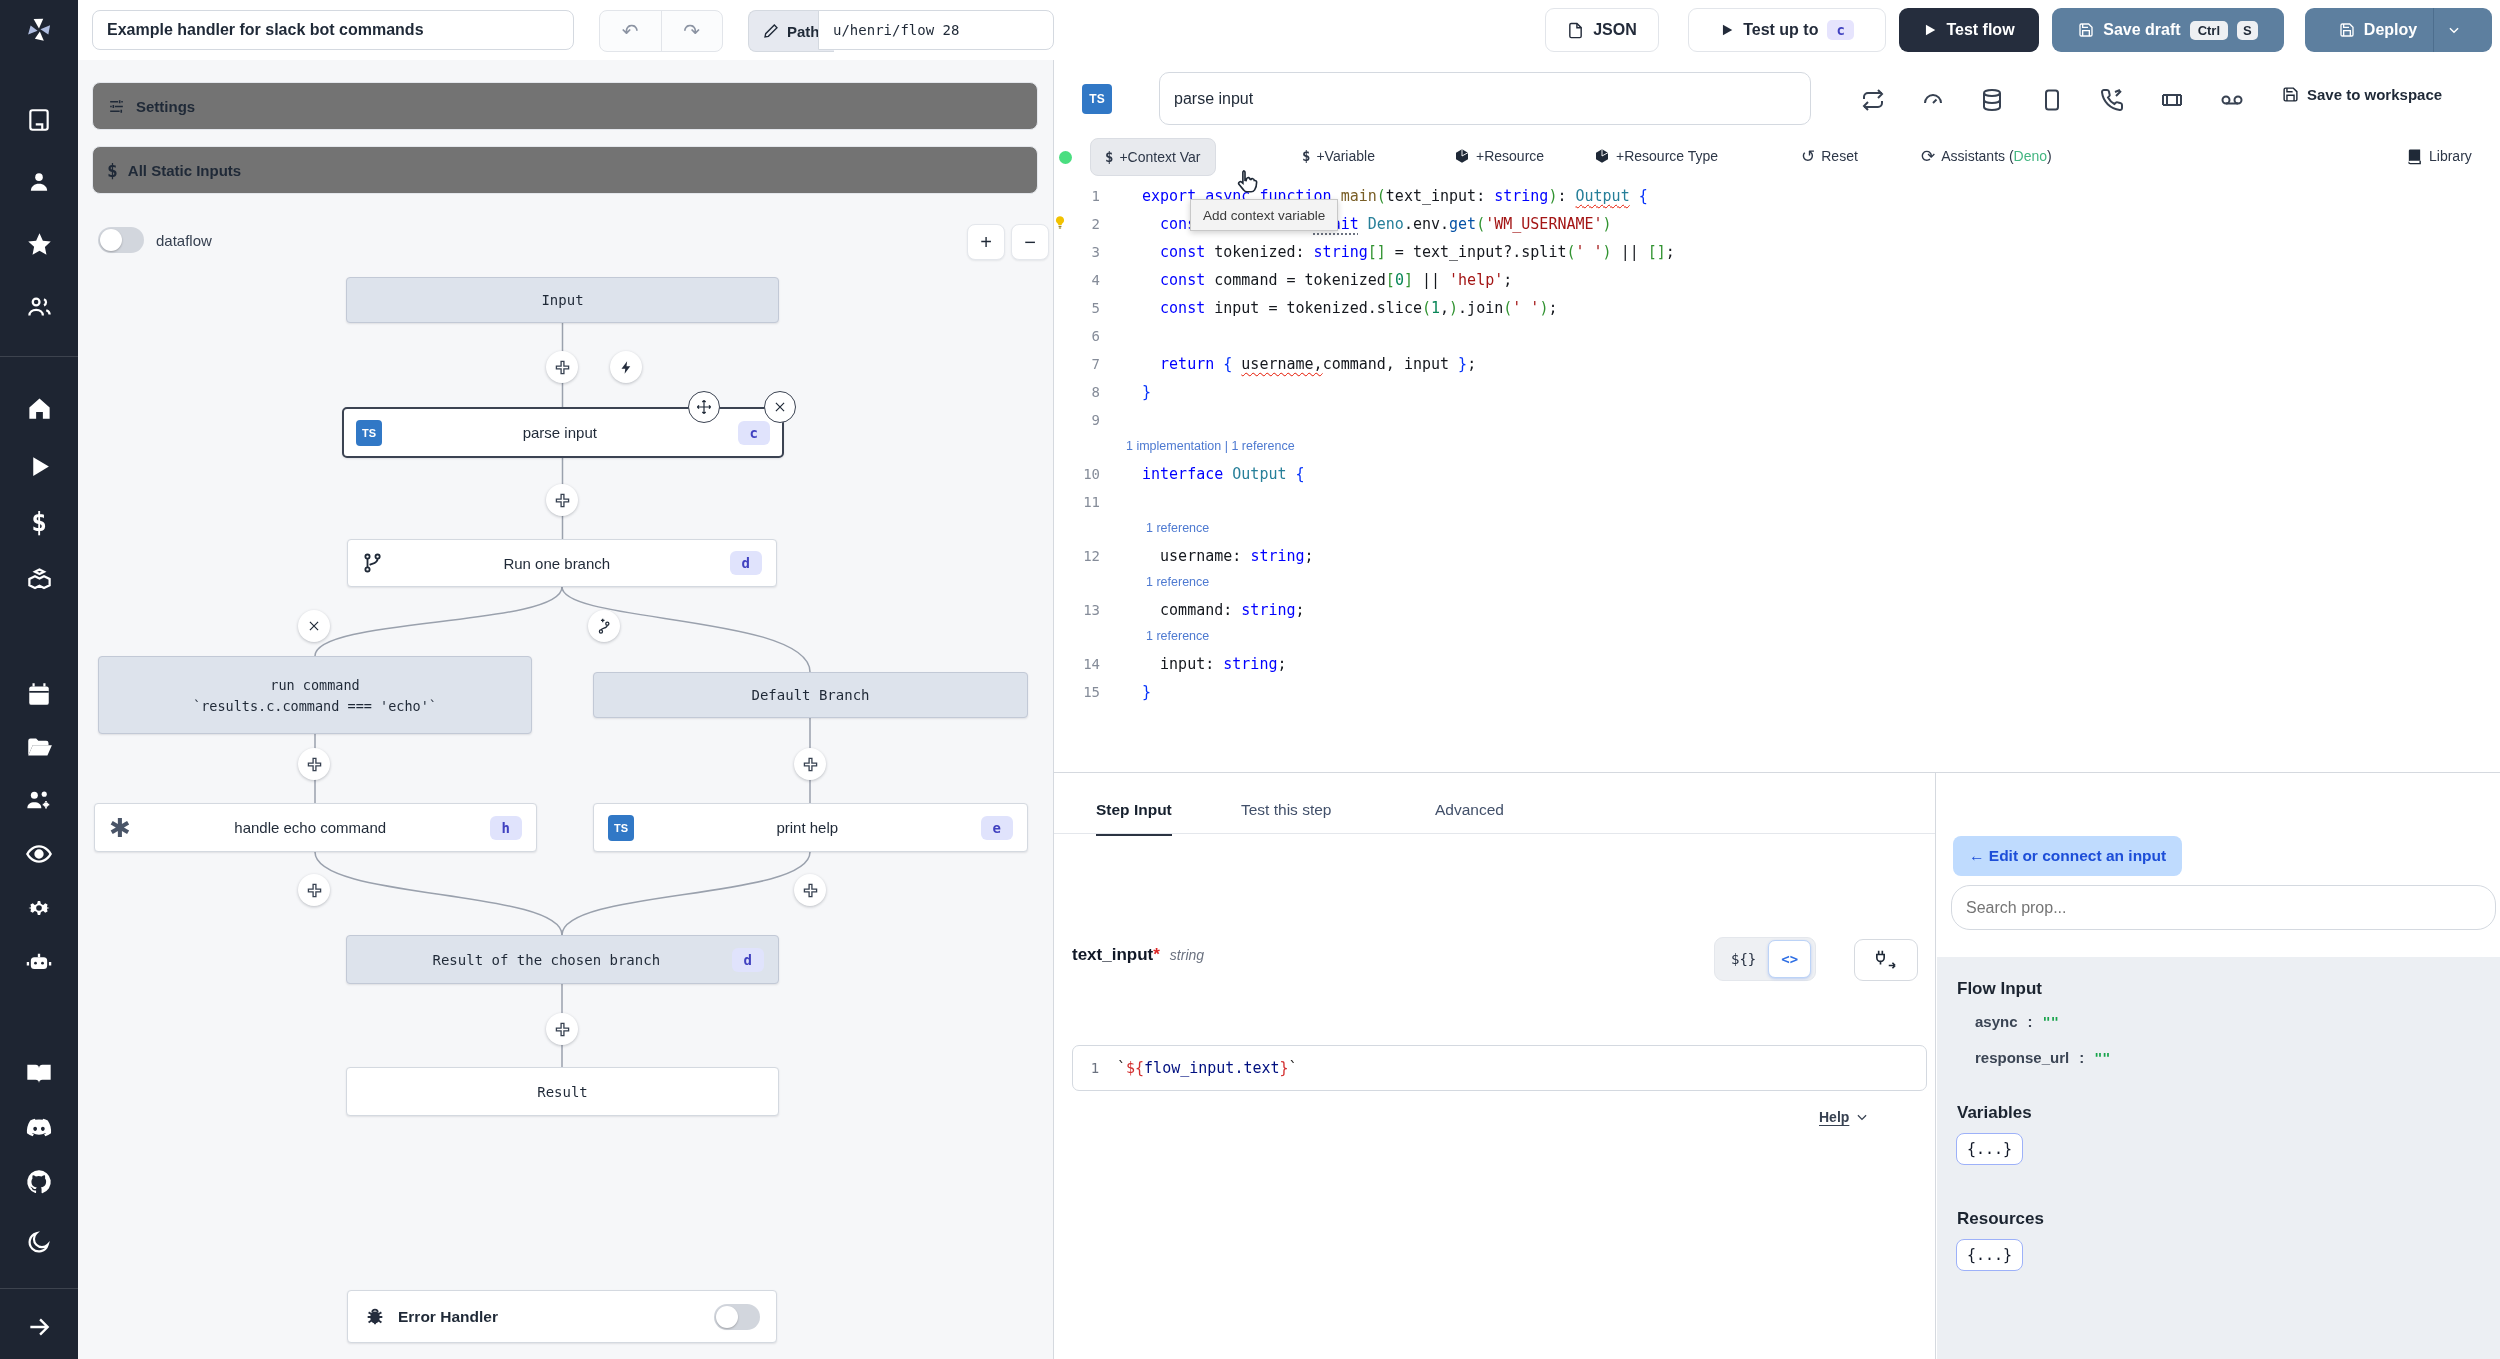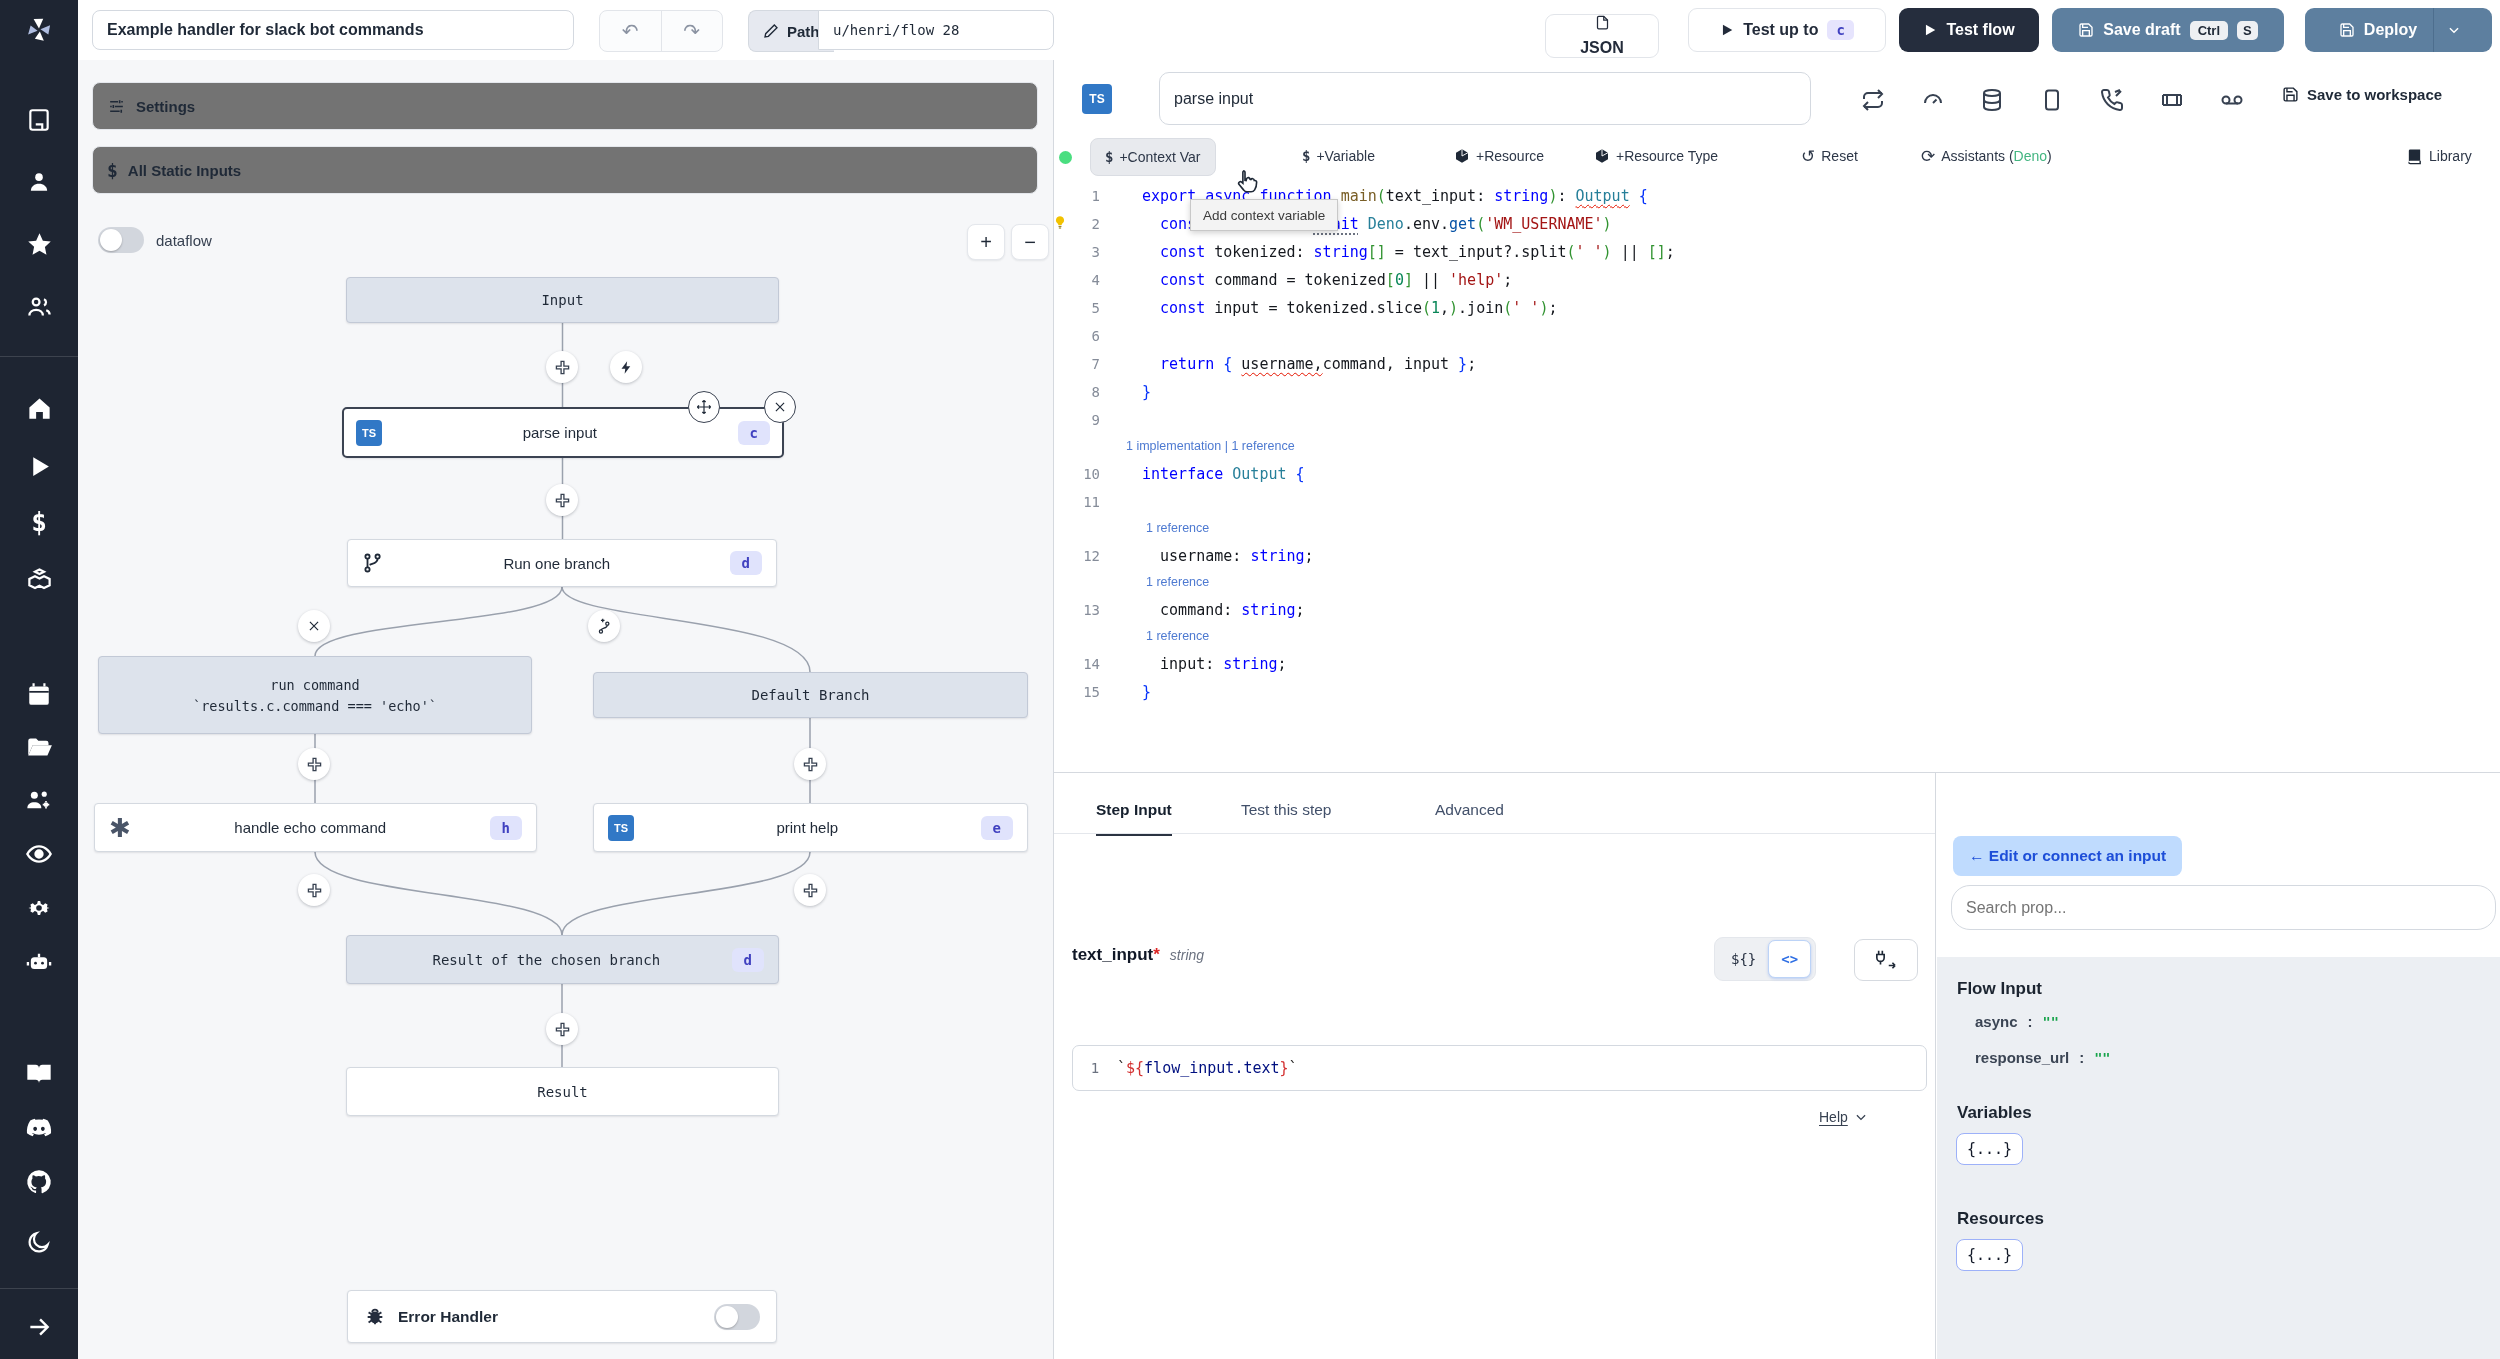--- a/index.html
+++ b/index.html
@@ -77,21 +77,21 @@
   #field-label{left:18px;top:172px;font-size:17px;font-weight:bold;color:#111827;}
   .req{color:#dc2626;}
   .ftype{font-weight:normal;font-style:italic;color:#6b7280;font-size:14px;margin-left:10px;}
   #seg-toggle{left:660px;top:164px;height:44px;background:#eef0f3;border:1px solid #e4e7ec;border-radius:9px;display:flex;align-items:center;padding:0 4px;box-sizing:border-box;}
   .seg{padding:0 12px;font-family:"DejaVu Sans Mono",monospace;font-size:14px;color:#273142;cursor:pointer;height:36px;display:flex;align-items:center;}
   .seg.sel{background:#fff;border:1px solid #bcd3f7;box-shadow:0 1px 3px rgba(37,99,235,.25);border-radius:7px;color:#2f6fe4;font-weight:bold;}
   #plug-btn{left:800px;top:166px;width:62px;height:40px;border:1px solid #d6dae0;border-radius:9px;background:#fff;display:flex;align-items:center;justify-content:center;cursor:pointer;}
   #expr-box{left:18px;top:272px;width:855px;height:46px;border:1px solid #d4d9e0;border-radius:7px;display:flex;align-items:center;font-family:"DejaVu Sans Mono",monospace;font-size:15px;box-sizing:border-box;cursor:text;}
   #expr-gutter{width:44px;text-align:center;color:#6b7280;font-size:14px;}
   .tick{color:#201f1e;} .expr{color:#d32f2f;} .id{color:#001080;}
-  #help-link{left:765px;top:336px;font-size:14px;color:#374151;display:flex;align-items:center;gap:6px;cursor:pointer;}
+  #help-link{left:765px;top:336px;font-size:14px;color:#374151;display:flex;align-items:center;gap:6px;cursor:pointer;font-weight:bold;}
   #help-link u{text-underline-offset:3px;}
 
   
   #right-panel{left:1935px;top:772px;width:565px;height:587px;background:#fff;border-top:1px solid #d5d9df;border-left:1px solid #d5d9df;box-sizing:border-box;}
   #edit-connect{left:17px;top:63px;height:40px;background:#bfdbfe;color:#1d4ed8;font-weight:bold;font-size:15.5px;border-radius:8px;display:flex;align-items:center;padding:0 16px;cursor:pointer;}
   #search-prop{left:15px;top:112px;width:545px;height:45px;border-radius:19px;font-size:16px;}
   #prop-box{left:1px;top:184px;width:563px;height:402px;background:#eceff3;}
   .rp-h{font-size:17px;font-weight:bold;color:#1b2430;}
   .prop-row{display:flex;align-items:center;gap:10px;font-size:15px;color:#3b4554;font-weight:bold;cursor:pointer;}
   .prop-val{color:#16a34a;font-family:"DejaVu Sans Mono",monospace;font-size:13.5px;font-weight:bold;}
@@ -118,21 +118,21 @@
       <div class="undo-half">↷</div>
     </div>
     <div id="path-chip" class="abs flex">
       <svg width="16" height="16" viewBox="0 0 24 24" fill="none" stroke="#1f2937" stroke-width="2">
           <path d="M17 3l4 4L8 20l-5 1 1-5z"></path>
         </svg>
       <span>Path</span>
     </div>
     <input id="path-input" class="abs input" value="u/henri/flow_28" style="">
 
-    <div class="abs tb-btn tb-white" style="left:1545px;top:14px;width:114px;flex-direction:column;">
+    <div class="abs tb-btn tb-white" style="left:1545px;top:8px;width:114px;">
       <svg width="17" height="17" viewBox="0 0 24 24" fill="none" stroke="#232b3a" stroke-width="2">
           <path d="M14 2H6a2 2 0 00-2 2v16a2 2 0 002 2h12a2 2 0 002-2V8z"></path>
           <path d="M14 2v6h6"></path>
         </svg>
       <span>JSON</span>
     </div>
     <div class="abs tb-btn tb-white" style="left:1688px;top:8px;width:198px;">
       <svg width="14" height="14" viewBox="0 0 24 24" fill="#232b3a">
           <path d="M5 3l16 9-16 9z"></path>
         </svg>

